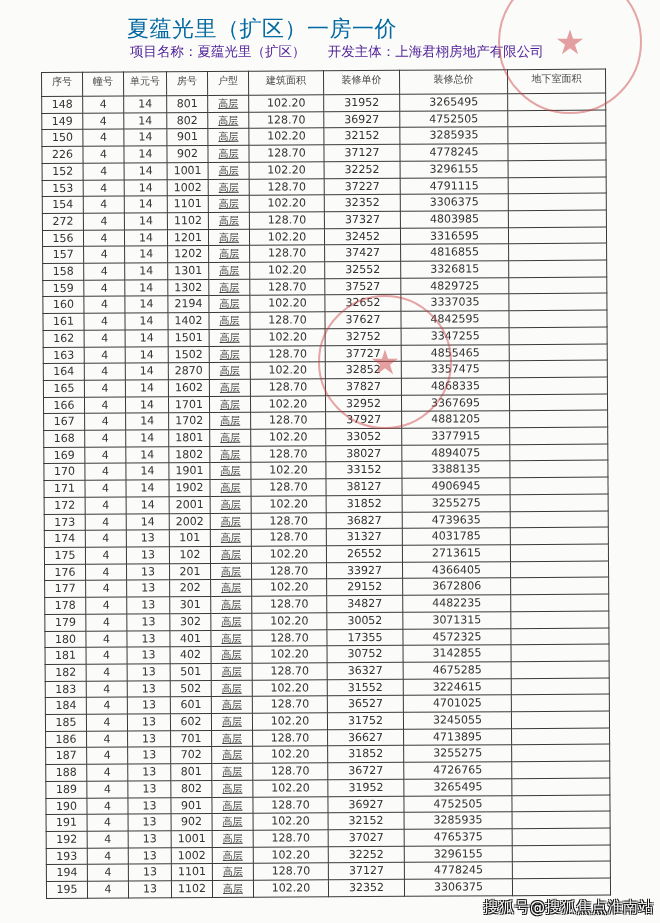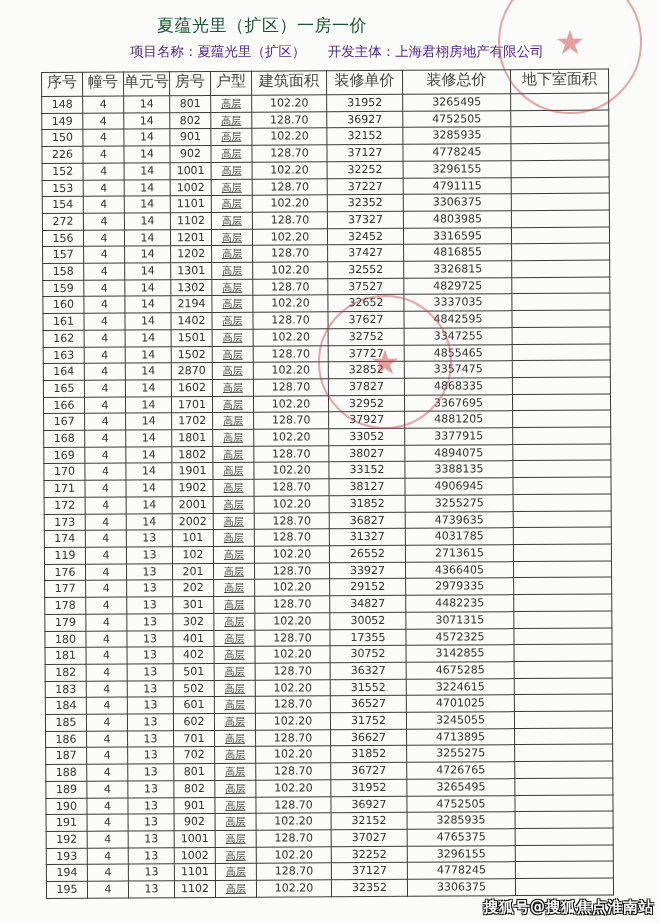--- a/index.html
+++ b/index.html
@@ -2,45 +2,45 @@
 <html><head>
 <meta charset="utf-8">
 <style>
   html, body { margin: 0; padding: 0; }
   body {
     width: 660px; height: 923px; background: #fbfbfa; position: relative; overflow: hidden;
     font-family: "DejaVu Sans", sans-serif; color: #2a2a2a;
   }
   .title {
     position: absolute; left: 0; width: 524px; top: 14px; text-align: center;
-    font-size: 17px; color: #14532d; letter-spacing: 0.5px;
+    font-size: 22px; color: #0369a1; letter-spacing: 0.5px;
   }
   .subtitle {
     position: absolute; left: 130px; top: 43px; font-size: 13.5px; color: #4c1d95; white-space: nowrap;
   }
   .subtitle span { margin-right: 18px; }
   table {
     position: absolute; left: 41px; top: 72px; border-collapse: collapse; table-layout: fixed;
     transform: rotate(-0.35deg); transform-origin: 0 0;
   }
   td, th {
     border: 1px solid #3a3a3a; padding: 0; text-align: center; font-weight: normal;
     font-size: 11px; color: #333; overflow: hidden; white-space: nowrap; height: 15.7px; line-height: 15.7px;
   }
-  th { height: 21px; line-height: 14px; vertical-align: top; padding-top: 2px; font-size: 15px; color: #444; }
+  th { height: 21px; line-height: 14px; vertical-align: top; padding-top: 2px; font-size: 10px; color: #444; }
   td.type { font-size: 10px; color: #444; text-decoration: underline; }
   .stamp {
     position: absolute; border: 2px solid rgba(200,60,60,0.45); border-radius: 50%; pointer-events: none;
   }
   .stamp .star {
     position: absolute; left: 50%; top: 50%; transform: translate(-50%,-50%);
     color: rgba(205,70,70,0.5); font-size: 34px;
   }
   .watermark {
-    position: absolute; right: 6px; bottom: 6px; font-size: 15px; font-weight: bold; color: #fff;
+    position: absolute; right: 6px; bottom: 6px; font-size: 15px; font-weight: normal; color: #fff;
     text-shadow: -1px -1px 0 #111, 1px -1px 0 #111, -1px 1px 0 #111, 1px 1px 0 #111;
     letter-spacing: 0.5px;
   }
 </style>
 </head>
 <body>
 
 <div class="title">夏蕴光里（扩区）一房一价</div>
 <div class="subtitle">
   <span>项目名称：夏蕴光里（扩区）</span>
@@ -364,21 +364,21 @@
         <td>4</td>
         <td>13</td>
         <td>101</td>
         <td class="type">高层</td>
         <td>128.70</td>
         <td>31327</td>
         <td>4031785</td>
         <td></td>
       </tr>
       <tr>
-        <td>119</td>
+        <td>175</td>
         <td>4</td>
         <td>13</td>
         <td>102</td>
         <td class="type">高层</td>
         <td>102.20</td>
         <td>26552</td>
         <td>2713615</td>
         <td></td>
       </tr>
       <tr>
@@ -393,21 +393,21 @@
         <td></td>
       </tr>
       <tr>
         <td>177</td>
         <td>4</td>
         <td>13</td>
         <td>202</td>
         <td class="type">高层</td>
         <td>102.20</td>
         <td>29152</td>
-        <td>2979335</td>
+        <td>3672806</td>
         <td></td>
       </tr>
       <tr>
         <td>178</td>
         <td>4</td>
         <td>13</td>
         <td>301</td>
         <td class="type">高层</td>
         <td>128.70</td>
         <td>34827</td>

